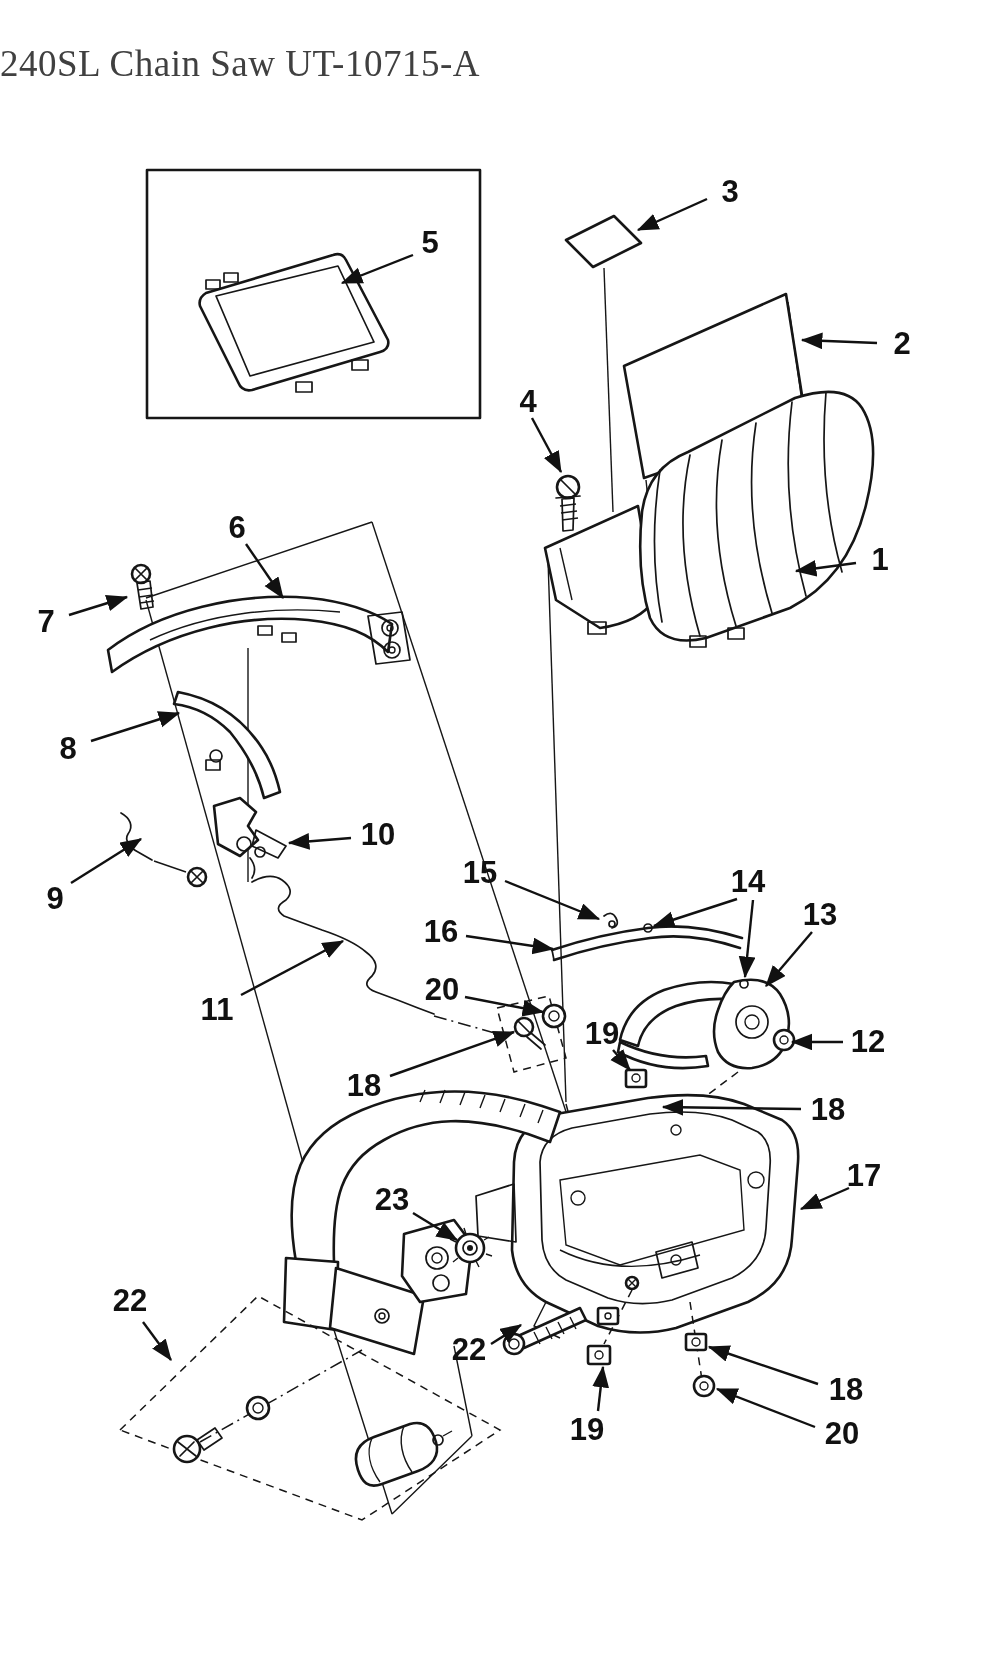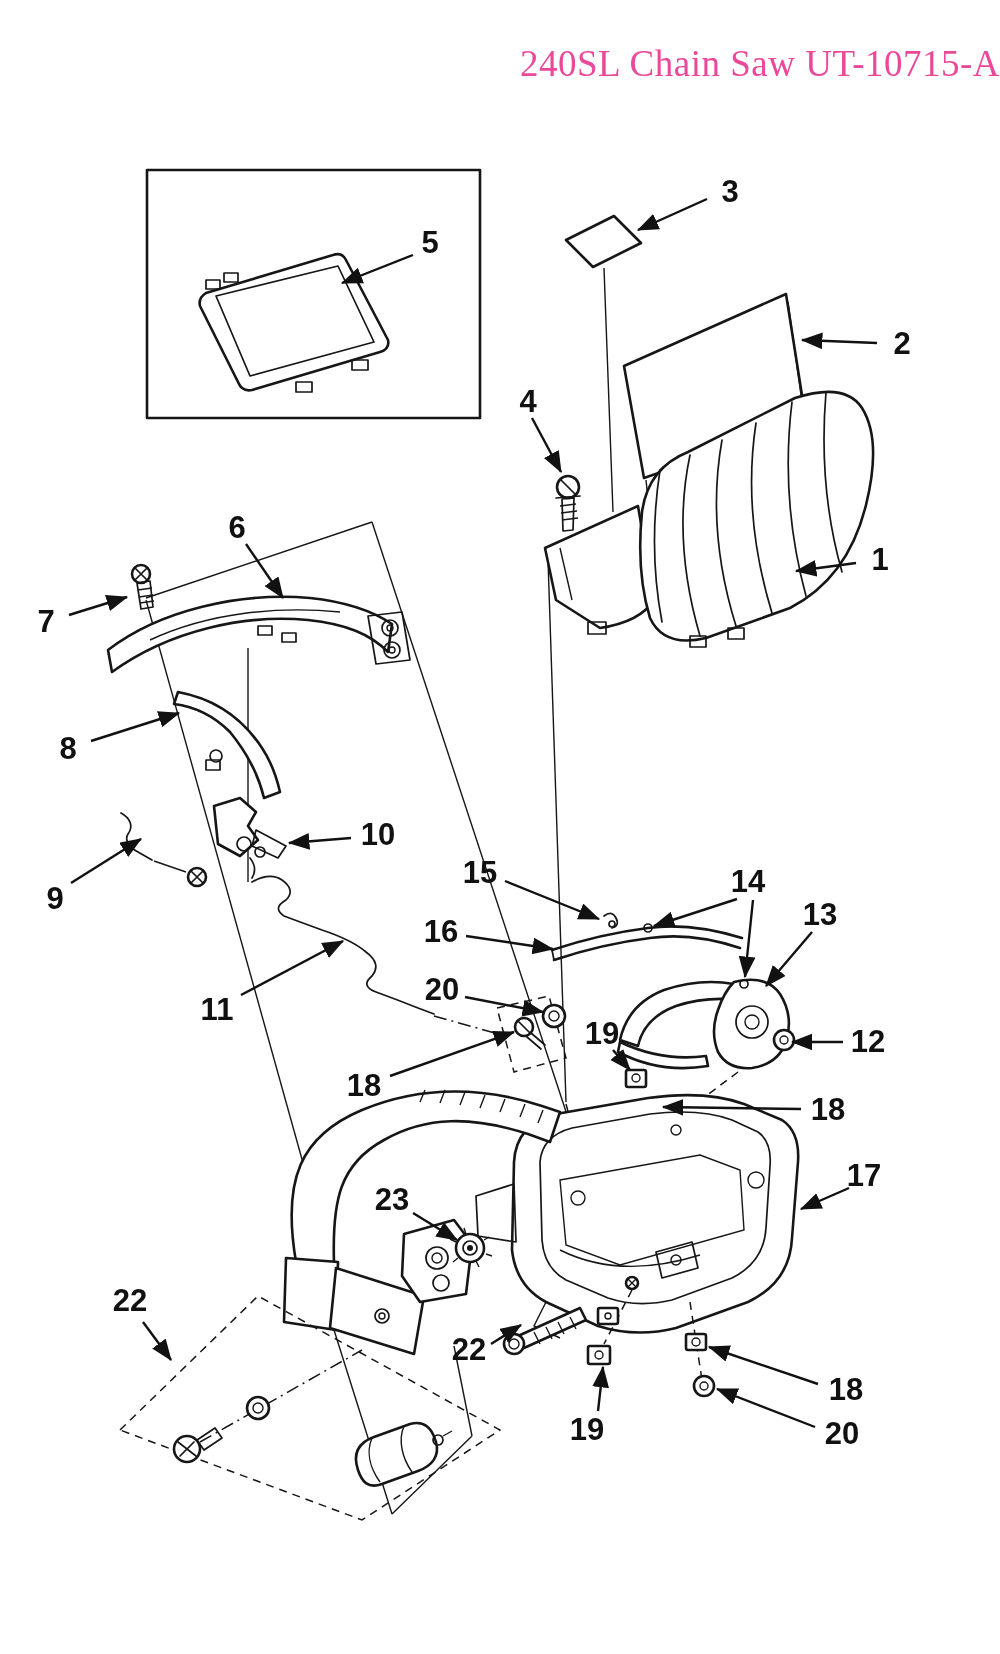--- a/index.html
+++ b/index.html
@@ -1,19 +1,19 @@
 <!DOCTYPE html>
 <html><head>
 <meta charset="utf-8">
 <style>
   html,body{margin:0;padding:0;background:#ffffff;}
   .page{position:relative;width:1000px;height:1654px;background:#ffffff;overflow:hidden;
         font-family:"Liberation Sans",sans-serif;}
-  .title{position:absolute;top:42px;left:0;width:100%;text-align:right;
-         font-family:"Liberation Serif",serif;font-size:37px;color:#ec4899;letter-spacing:0.5px;}
+  .title{position:absolute;top:42px;left:0;width:100%;text-align:left;
+         font-family:"Liberation Serif",serif;font-size:37px;color:#404040;letter-spacing:0.5px;}
   svg{position:absolute;top:0;left:0;}
   .outline{fill:none;stroke:#161616;stroke-width:2.6;stroke-linejoin:round;stroke-linecap:round;}
   .outlineW{fill:#ffffff;stroke:#161616;stroke-width:2.6;stroke-linejoin:round;stroke-linecap:round;}
   .detail{fill:none;stroke:#161616;stroke-width:1.7;stroke-linejoin:round;stroke-linecap:round;}
   .thin{fill:none;stroke:#161616;stroke-width:1.4;}
   .dash{fill:none;stroke:#161616;stroke-width:1.5;stroke-dasharray:8 6;}
   .dashdot{fill:none;stroke:#161616;stroke-width:1.5;stroke-dasharray:13 5 2 5;}
   .leader{stroke:#111;stroke-width:2.4;}
   .callout-num{font-family:"Liberation Sans",sans-serif;font-weight:700;font-size:31px;
                fill:#111;text-anchor:middle;dominant-baseline:central;}

